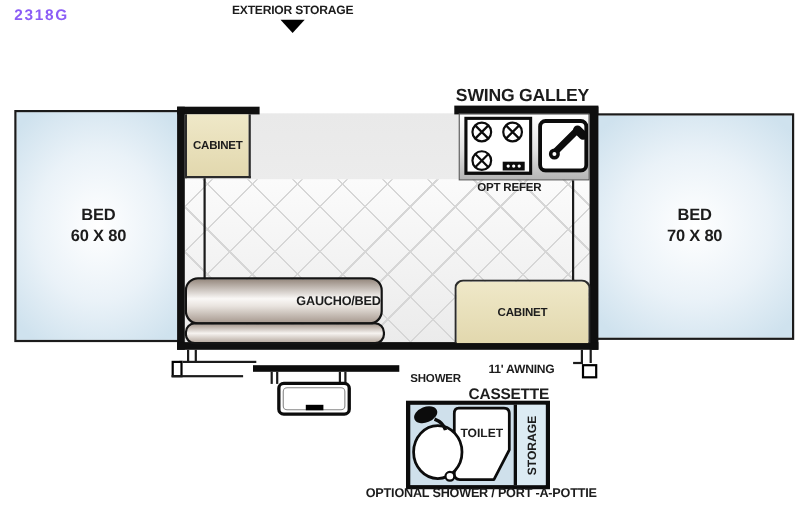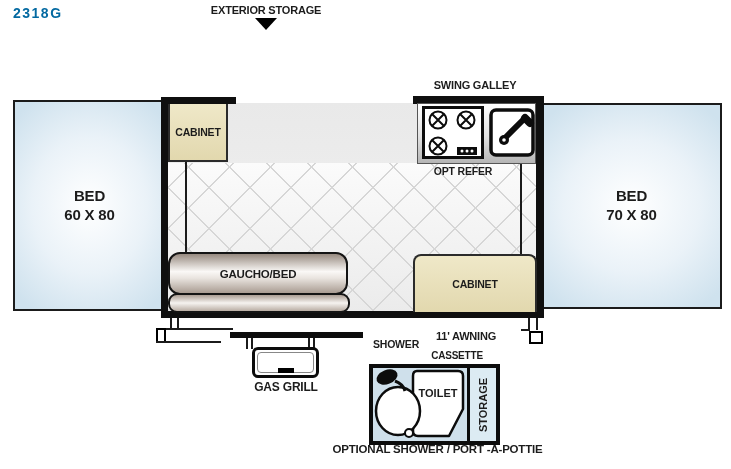--- a/index.html
+++ b/index.html
@@ -56,21 +56,21 @@
   .dinette-table .lbl{font-size:10.5px;line-height:1.2;text-align:center;}
   
   .counter{
     position:absolute;box-sizing:border-box;border:1px solid #555;
     background:linear-gradient(180deg,#ffffff 0%,#e2e2e2 55%,#b5b5b5 100%);
   }
   
   .gaucho{
     position:absolute;box-sizing:border-box;border:2px solid #141414;border-radius:12px;
     background:linear-gradient(180deg,#978a80,#faf8f6 45%,#e9e4df 62%,#a99c92);
-    display:flex;align-items:center;justify-content:center;
+    display:flex;align-items:center;justify-content:flex-end;
   }
   .gaucho .lbl{font-size:11.5px;}
   .gaucho-front{
     position:absolute;box-sizing:border-box;border:2px solid #141414;border-radius:9px;
     background:linear-gradient(180deg,#aa9d93,#f6f3f0 50%,#b9ada3);
   }
   
   .outline-box{position:absolute;box-sizing:border-box;border:2px solid #000;background:#fff;}
   .grill-box{
     position:absolute;box-sizing:border-box;border:3px solid #0c0c0c;border-radius:6px;background:#fff;
@@ -81,21 +81,21 @@
     position:absolute;width:0;height:0;
     border-left:11px solid transparent;border-right:11px solid transparent;border-top:12px solid #000;
   }
   svg text{font-family:"Liberation Sans","DejaVu Sans",sans-serif;}
 </style>
 </head>
 <body>
 
 <div id="canvas">
 
-  <div class="abs lbl" style="left:13px;top:5px;font-size:14px;letter-spacing:1.5px;color:#0369a1;">2318G</div>
+  <div class="abs lbl" style="left:13px;top:5px;font-size:14px;letter-spacing:1.5px;color:#8b5cf6;">2318G</div>
 
   <div class="abs lbl ctr" style="left:196px;top:4px;width:140px;font-size:11px;">EXTERIOR STORAGE</div>
   <div class="tri-down" style="left:255px;top:18px;"></div>
 
   <div class="bed" style="left:13px;top:100px;width:153px;height:211px;">
     <div class="lbl">
       <div>BED</div>
       <div>60 X 80</div>
     </div>
   </div>
@@ -114,21 +114,21 @@
   <div class="wall" style="left:161px;top:97px;width:7px;height:221px;"></div>
   <div class="wall" style="left:536px;top:97px;width:8px;height:221px;"></div>
   <div class="wall" style="left:161px;top:311px;width:383px;height:7px;"></div>
 
   <div class="cabinet" style="left:168px;top:104px;width:60px;height:58px;border-top:none;">
     <span class="lbl">CABINET</span>
   </div>
   <div class="thin" style="left:185px;top:162px;width:2px;height:92px;"></div>
 
 
-  <div class="abs lbl ctr" style="left:414px;top:79px;width:122px;font-size:11px;">SWING GALLEY</div>
+  <div class="abs lbl ctr" style="left:414px;top:79px;width:122px;font-size:16px;">SWING GALLEY</div>
   <div class="counter" style="left:417px;top:103px;width:119px;height:61px;"></div>
 
   <svg class="abs" style="left:422px;top:106px;" width="62" height="53" viewBox="0 0 62 53">
     <rect x="1.5" y="1.5" width="59" height="50" fill="#ffffff" stroke="#0c0c0c" stroke-width="3"></rect>
     <g stroke="#0c0c0c" stroke-width="2" fill="none">
       <circle cx="16" cy="14" r="8.5"></circle>
         <circle cx="44" cy="14" r="8.5"></circle>
         <circle cx="16" cy="40" r="8.5"></circle>
       <path d="M10 8 L22 20 M22 8 L10 20"></path>
         <path d="M38 8 L50 20 M50 8 L38 20"></path>
@@ -168,30 +168,29 @@
 
   <div class="thin" style="left:230px;top:332px;width:133px;height:6px;background:#0c0c0c;"></div>
   <div class="thin" style="left:246px;top:338px;width:2px;height:11px;"></div>
   <div class="thin" style="left:251px;top:338px;width:2px;height:11px;"></div>
   <div class="thin" style="left:308px;top:338px;width:2px;height:11px;"></div>
   <div class="thin" style="left:313px;top:338px;width:2px;height:11px;"></div>
   <div class="grill-box" style="left:252px;top:347px;width:67px;height:31px;">
     <div class="grill-inner"></div>
     <div class="grill-vent"></div>
   </div>
-  <div class="abs lbl ctr" style="left:230px;top:380px;width:112px;font-size:12px;">GAS GRILL</div>
 
   <div class="thin" style="left:528px;top:318px;width:2px;height:12px;"></div>
   <div class="thin" style="left:536px;top:318px;width:2px;height:12px;"></div>
   <div class="thin" style="left:521px;top:329px;width:9px;height:2px;"></div>
   <div class="outline-box" style="left:529px;top:331px;width:14px;height:13px;"></div>
-  <div class="abs lbl" style="left:421px;top:330px;width:90px;text-align:center;font-size:11px;">11' AWNING</div>
+  <div class="abs lbl" style="left:444px;top:330px;width:90px;text-align:left;font-size:11px;">11' AWNING</div>
 
   <div class="abs lbl ctr" style="left:368px;top:338px;width:56px;font-size:10.5px;">SHOWER</div>
-  <div class="abs lbl ctr" style="left:426px;top:350px;width:62px;font-size:10px;">CASSETTE</div>
+  <div class="abs lbl ctr" style="left:426px;top:350px;width:62px;font-size:14px;">CASSETTE</div>
 
   <svg class="abs" style="left:369px;top:364px;" width="131" height="81" viewBox="0 0 131 81">
     <rect x="2" y="2" width="127" height="77" fill="#cfe0eb" stroke="#0c0c0c" stroke-width="4"></rect>
     <rect x="101" y="4" width="26" height="73" fill="#dcebf3"></rect>
     <line x1="99.5" y1="4" x2="99.5" y2="77" stroke="#0c0c0c" stroke-width="3"></line>
     <text transform="rotate(-90 114 41)" x="114" y="45" text-anchor="middle" font-size="11" font-weight="bold" fill="#1c1c1c">STORAGE</text>
     <path d="M48 7 H 89 Q 94 7 94 12 V 45 L 80 72 H 49 Q 44 72 44 67 V 12 Q 44 7 48 7 Z" fill="#ffffff" stroke="#0c0c0c" stroke-width="2.5" stroke-linejoin="round"></path>
     <text x="69" y="33" text-anchor="middle" font-size="11" font-weight="bold" fill="#1c1c1c">TOILET</text>
     <ellipse cx="29" cy="47" rx="22" ry="24" fill="#ffffff" stroke="#0c0c0c" stroke-width="2.5"></ellipse>
     <g>

